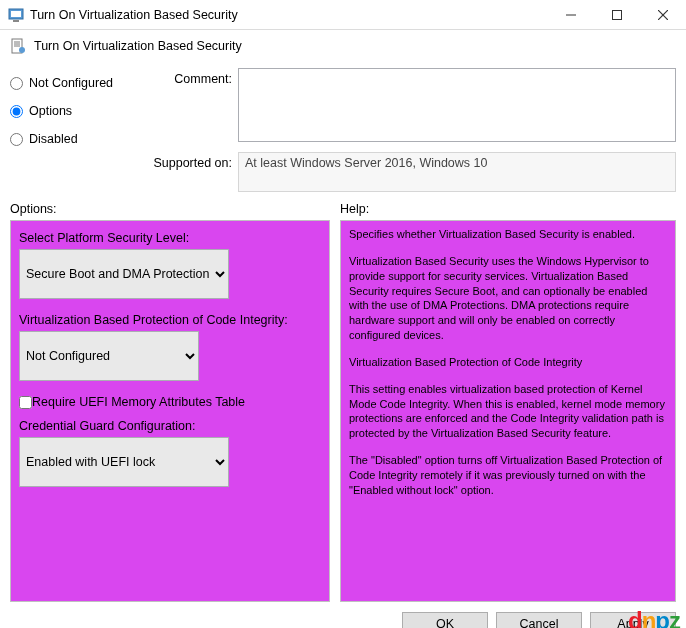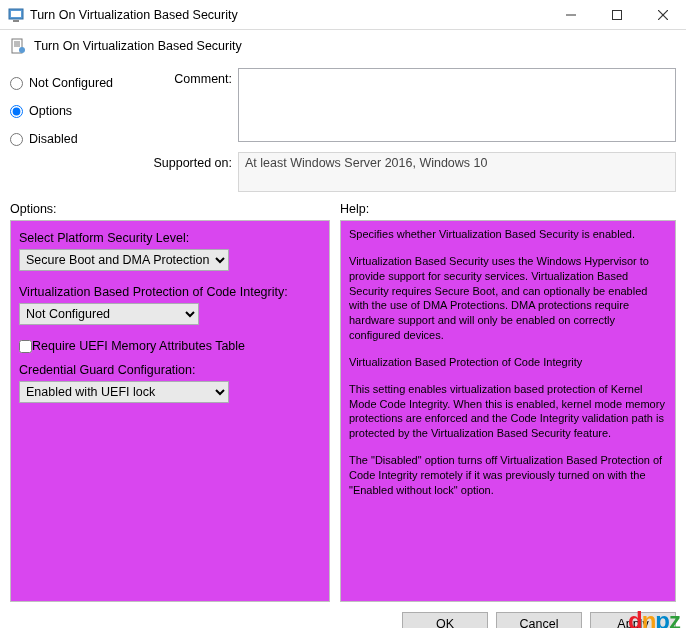--- a/index.html
+++ b/index.html
@@ -155,21 +155,21 @@
 
   .opt-label {
     margin: 4px 0 4px 0;
     font-size: 12.5px;
   }
   select.opt-select {
     font-family: inherit;
     font-size: 12.5px;
     border: 1px solid #abadb3;
     background: #e9e9e9;
-    padding: 2px 2px;
+    padding: 16px 2px;
     margin-bottom: 10px;
   }
   .sel-wide { width: 210px; }
   .sel-med  { width: 180px; }
 
   .chk-row {
     display: flex;
     align-items: center;
     margin: 4px 0 10px 0;
     font-size: 12.5px;

